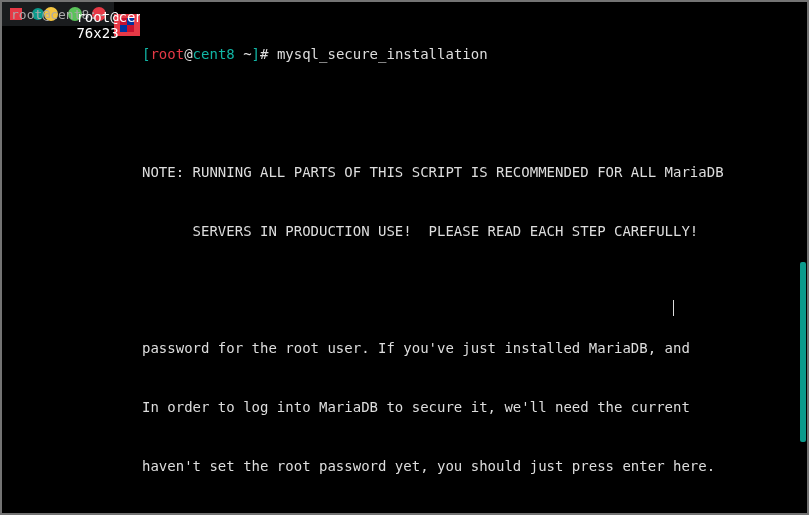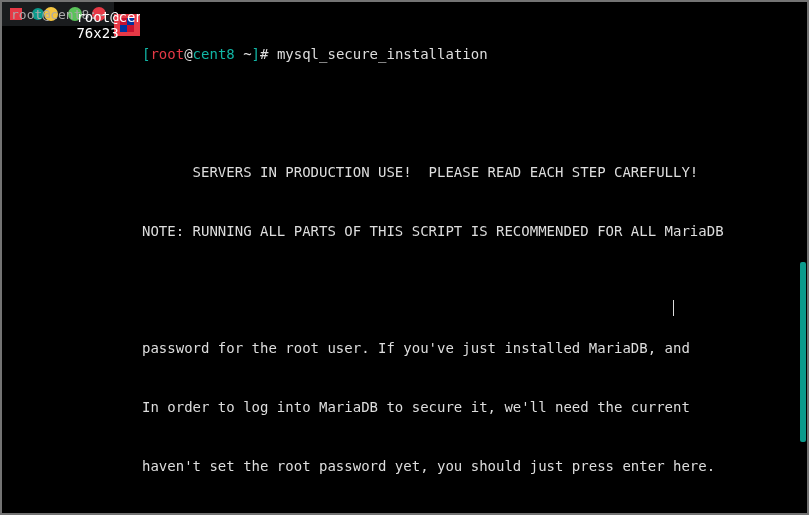--- a/index.html
+++ b/index.html
@@ -155,22 +155,22 @@
         <span class="b"></span>
         <span class="c"></span>
         <span class="d"></span>
     </div>
     <div class="tb2-title">root@cent8:~ 76x23</div>
   </div>
 
   <div class="terminal">
     <span class="line"><span class="prompt-bracket">[</span><span class="prompt-user">root</span><span class="prompt-at">@</span><span class="prompt-host">cent8</span><span class="prompt-path"> ~</span><span class="prompt-bracket">]</span><span class="prompt-at"># </span><span class="cmd">mysql_secure_installation</span></span>
     <span class="line"></span>
+    <span class="line txt">NOTE: RUNNING ALL PARTS OF THIS SCRIPT IS RECOMMENDED FOR ALL MariaDB</span>
     <span class="line txt">      SERVERS IN PRODUCTION USE!  PLEASE READ EACH STEP CAREFULLY!</span>
-    <span class="line txt">NOTE: RUNNING ALL PARTS OF THIS SCRIPT IS RECOMMENDED FOR ALL MariaDB</span>
     <span class="line"></span>
     <span class="line txt">password for the root user. If you've just installed MariaDB, and</span>
     <span class="line txt">In order to log into MariaDB to secure it, we'll need the current</span>
     <span class="line txt">haven't set the root password yet, you should just press enter here.</span>
     
     
     
     
     
     

